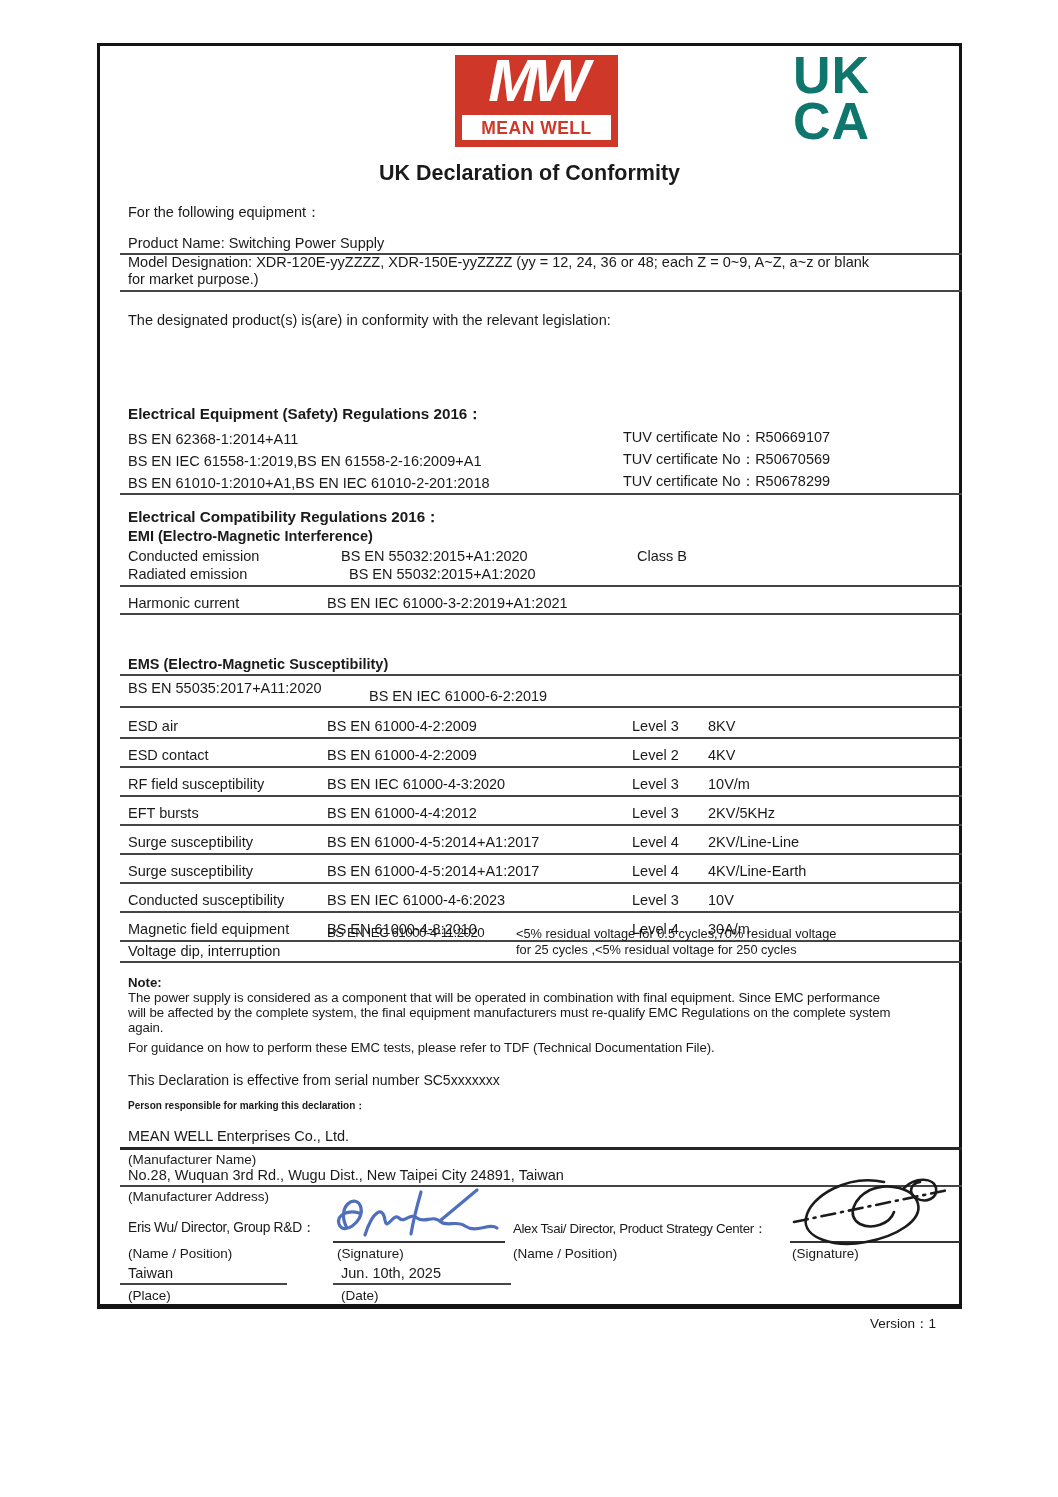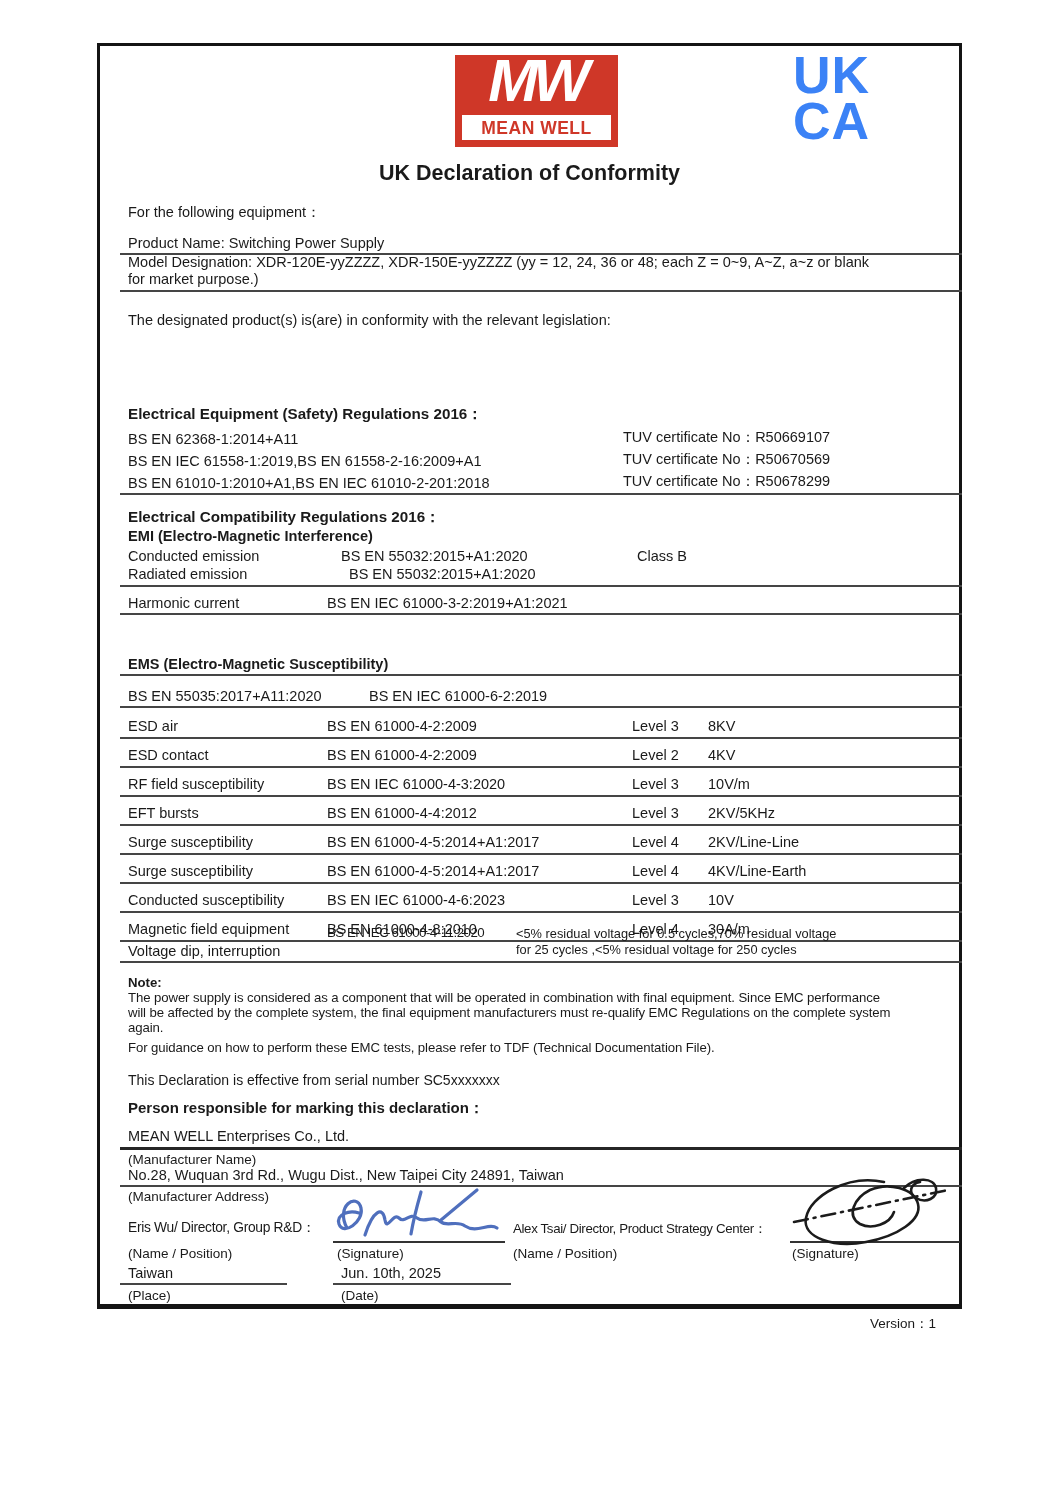--- a/index.html
+++ b/index.html
@@ -23,21 +23,21 @@
     color:#ffffff;font-weight:bold;font-style:italic;
     font-size:60px;line-height:68px;letter-spacing:-5px;
   }
   .mw-band{
     position:absolute;left:7px;right:7px;bottom:7px;height:25px;background:#ffffff;
     color:#cf3728;font-weight:bold;font-size:17.5px;letter-spacing:.5px;
     text-align:center;line-height:26px;
   }
   .ukca{
     position:absolute;left:793px;top:52px;
-    font-weight:bold;font-size:52px;line-height:46px;letter-spacing:1px;color:#3b82f6;
+    font-weight:bold;font-size:52px;line-height:46px;letter-spacing:1px;color:#0f766e;
   }
   .doc-title{
     position:absolute;left:97px;top:161px;width:865px;text-align:center;
     font-weight:bold;font-size:21.5px;
   }
   
   .t{font-size:14.5px;}
   .b{font-weight:bold;}
   .h15{font-size:15.2px;font-weight:bold;}
   .h14{font-size:14.6px;font-weight:bold;}
@@ -126,21 +126,21 @@
     <span class="cell" style="left:8px;bottom:2px;">Harmonic current</span>
     <span class="cell" style="left:207px;bottom:2px;">BS EN IEC 61000-3-2:2019+A1:2021</span>
   </div>
 
 
   <div class="row" style="top:653px;height:21px;">
     <span class="cell b" style="left:8px;bottom:2px;">EMS (Electro-Magnetic Susceptibility)</span>
   </div>
 
   <div class="row" style="top:684px;height:22px;">
-    <span class="cell" style="left:8px;bottom:2px;">BS EN 55035:2017+A11:2020</span>
+    <span class="cell" style="left:8px;bottom:10px;">BS EN 55035:2017+A11:2020</span>
     <span class="cell" style="left:249px;bottom:2px;">BS EN IEC 61000-6-2:2019</span>
   </div>
 
   <div class="abs" style="left:120px;top:710px;width:842px;">
     <div class="ems-row">
       <span class="c1">ESD air</span>
       <span class="c2">BS EN 61000-4-2:2009</span>
       <span class="c3">Level 3</span>
       <span class="c4">8KV</span>
     </div>
@@ -195,21 +195,21 @@
     <span class="cell" style="left:8px;bottom:2px;">Voltage dip, interruption</span>
   </div>
 
   <div class="abs b" style="left:128px;top:975px;font-size:13.2px;">Note:</div>
   <div class="note-line" style="top:990px;">The power supply is considered as a component that will be operated in combination with final equipment. Since EMC performance</div>
   <div class="note-line" style="top:1005px;">will be affected by the complete system, the final equipment manufacturers must re-qualify EMC Regulations on the complete system</div>
   <div class="note-line" style="top:1020px;">again.</div>
   <div class="note-line" style="top:1040px;">For guidance on how to perform these EMC tests, please refer to TDF (Technical Documentation File).</div>
 
   <div class="abs" style="left:128px;top:1072px;font-size:14px;">This Declaration is effective from serial number SC5xxxxxxx</div>
-  <div class="abs b" style="left:128px;top:1099px;font-size:15px;">Person responsible for marking this declaration：</div>
+  <div class="abs b" style="left:128px;top:1099px;font-size:10px;">Person responsible for marking this declaration：</div>
 
   <div class="row thick" style="top:1125px;height:22px;">
     <span class="cell" style="left:8px;bottom:3px;">MEAN WELL Enterprises Co., Ltd.</span>
   </div>
   <div class="abs lbl" style="left:128px;top:1152px;">(Manufacturer Name)</div>
 
   <div class="row" style="top:1165px;height:20px;">
     <span class="cell" style="left:8px;bottom:2px;">No.28, Wuquan 3rd Rd., Wugu Dist., New Taipei City 24891, Taiwan</span>
   </div>
   <div class="abs lbl" style="left:128px;top:1189px;">(Manufacturer Address)</div>

